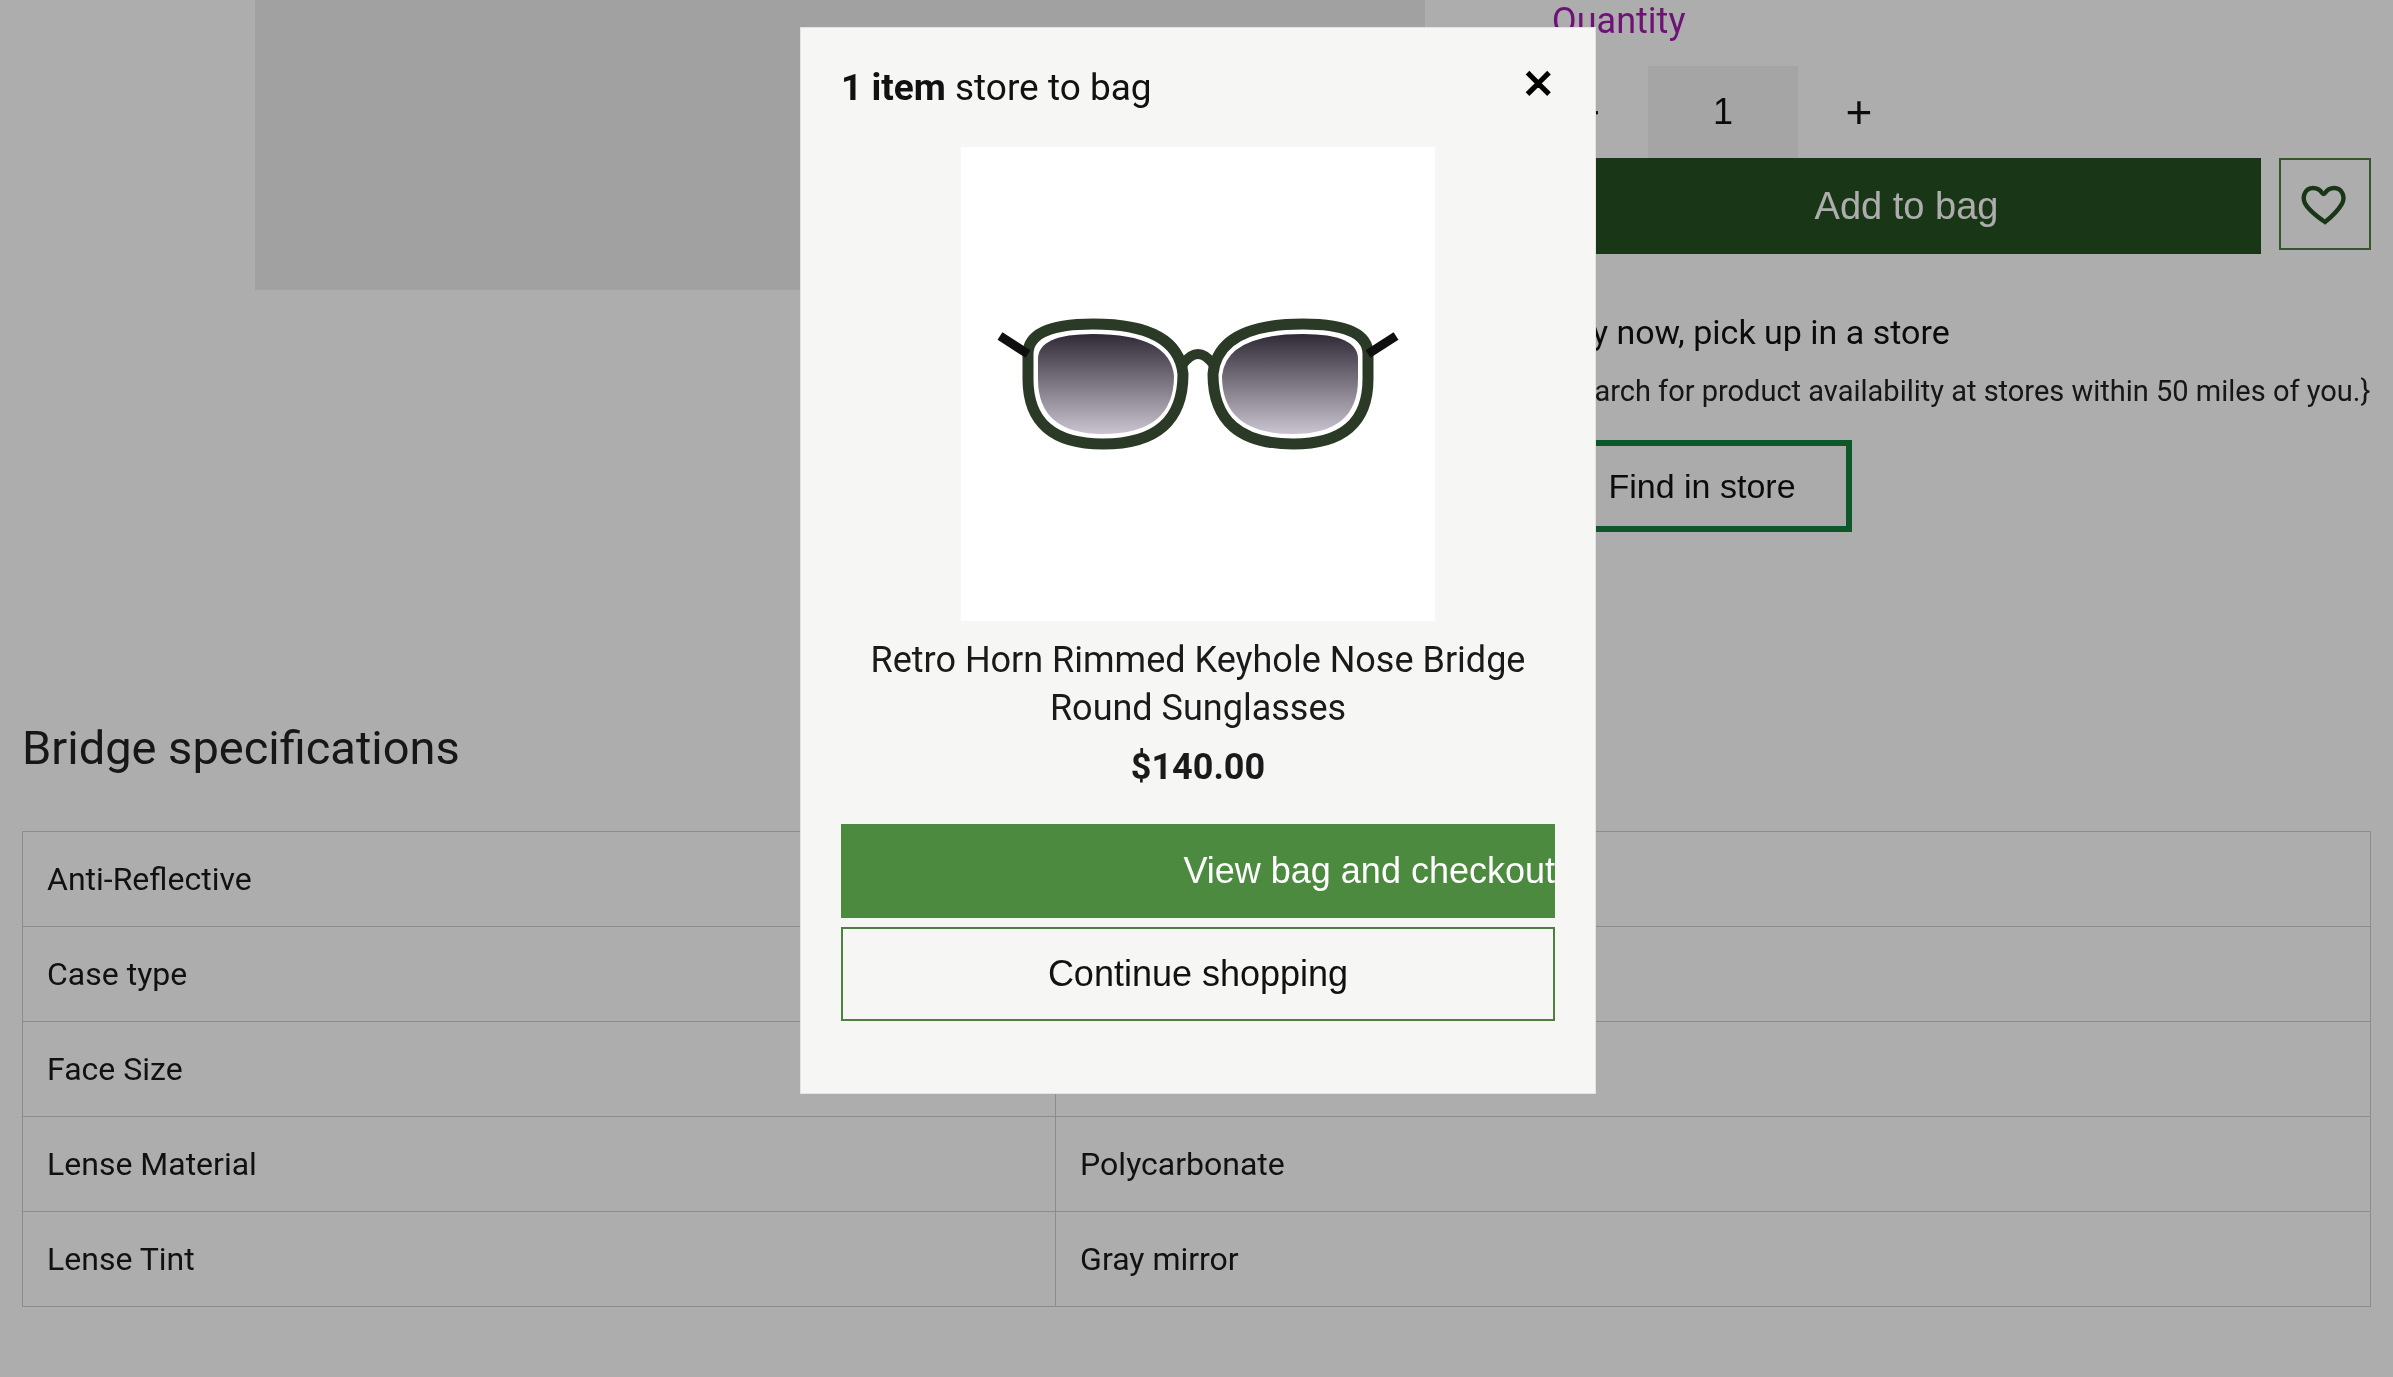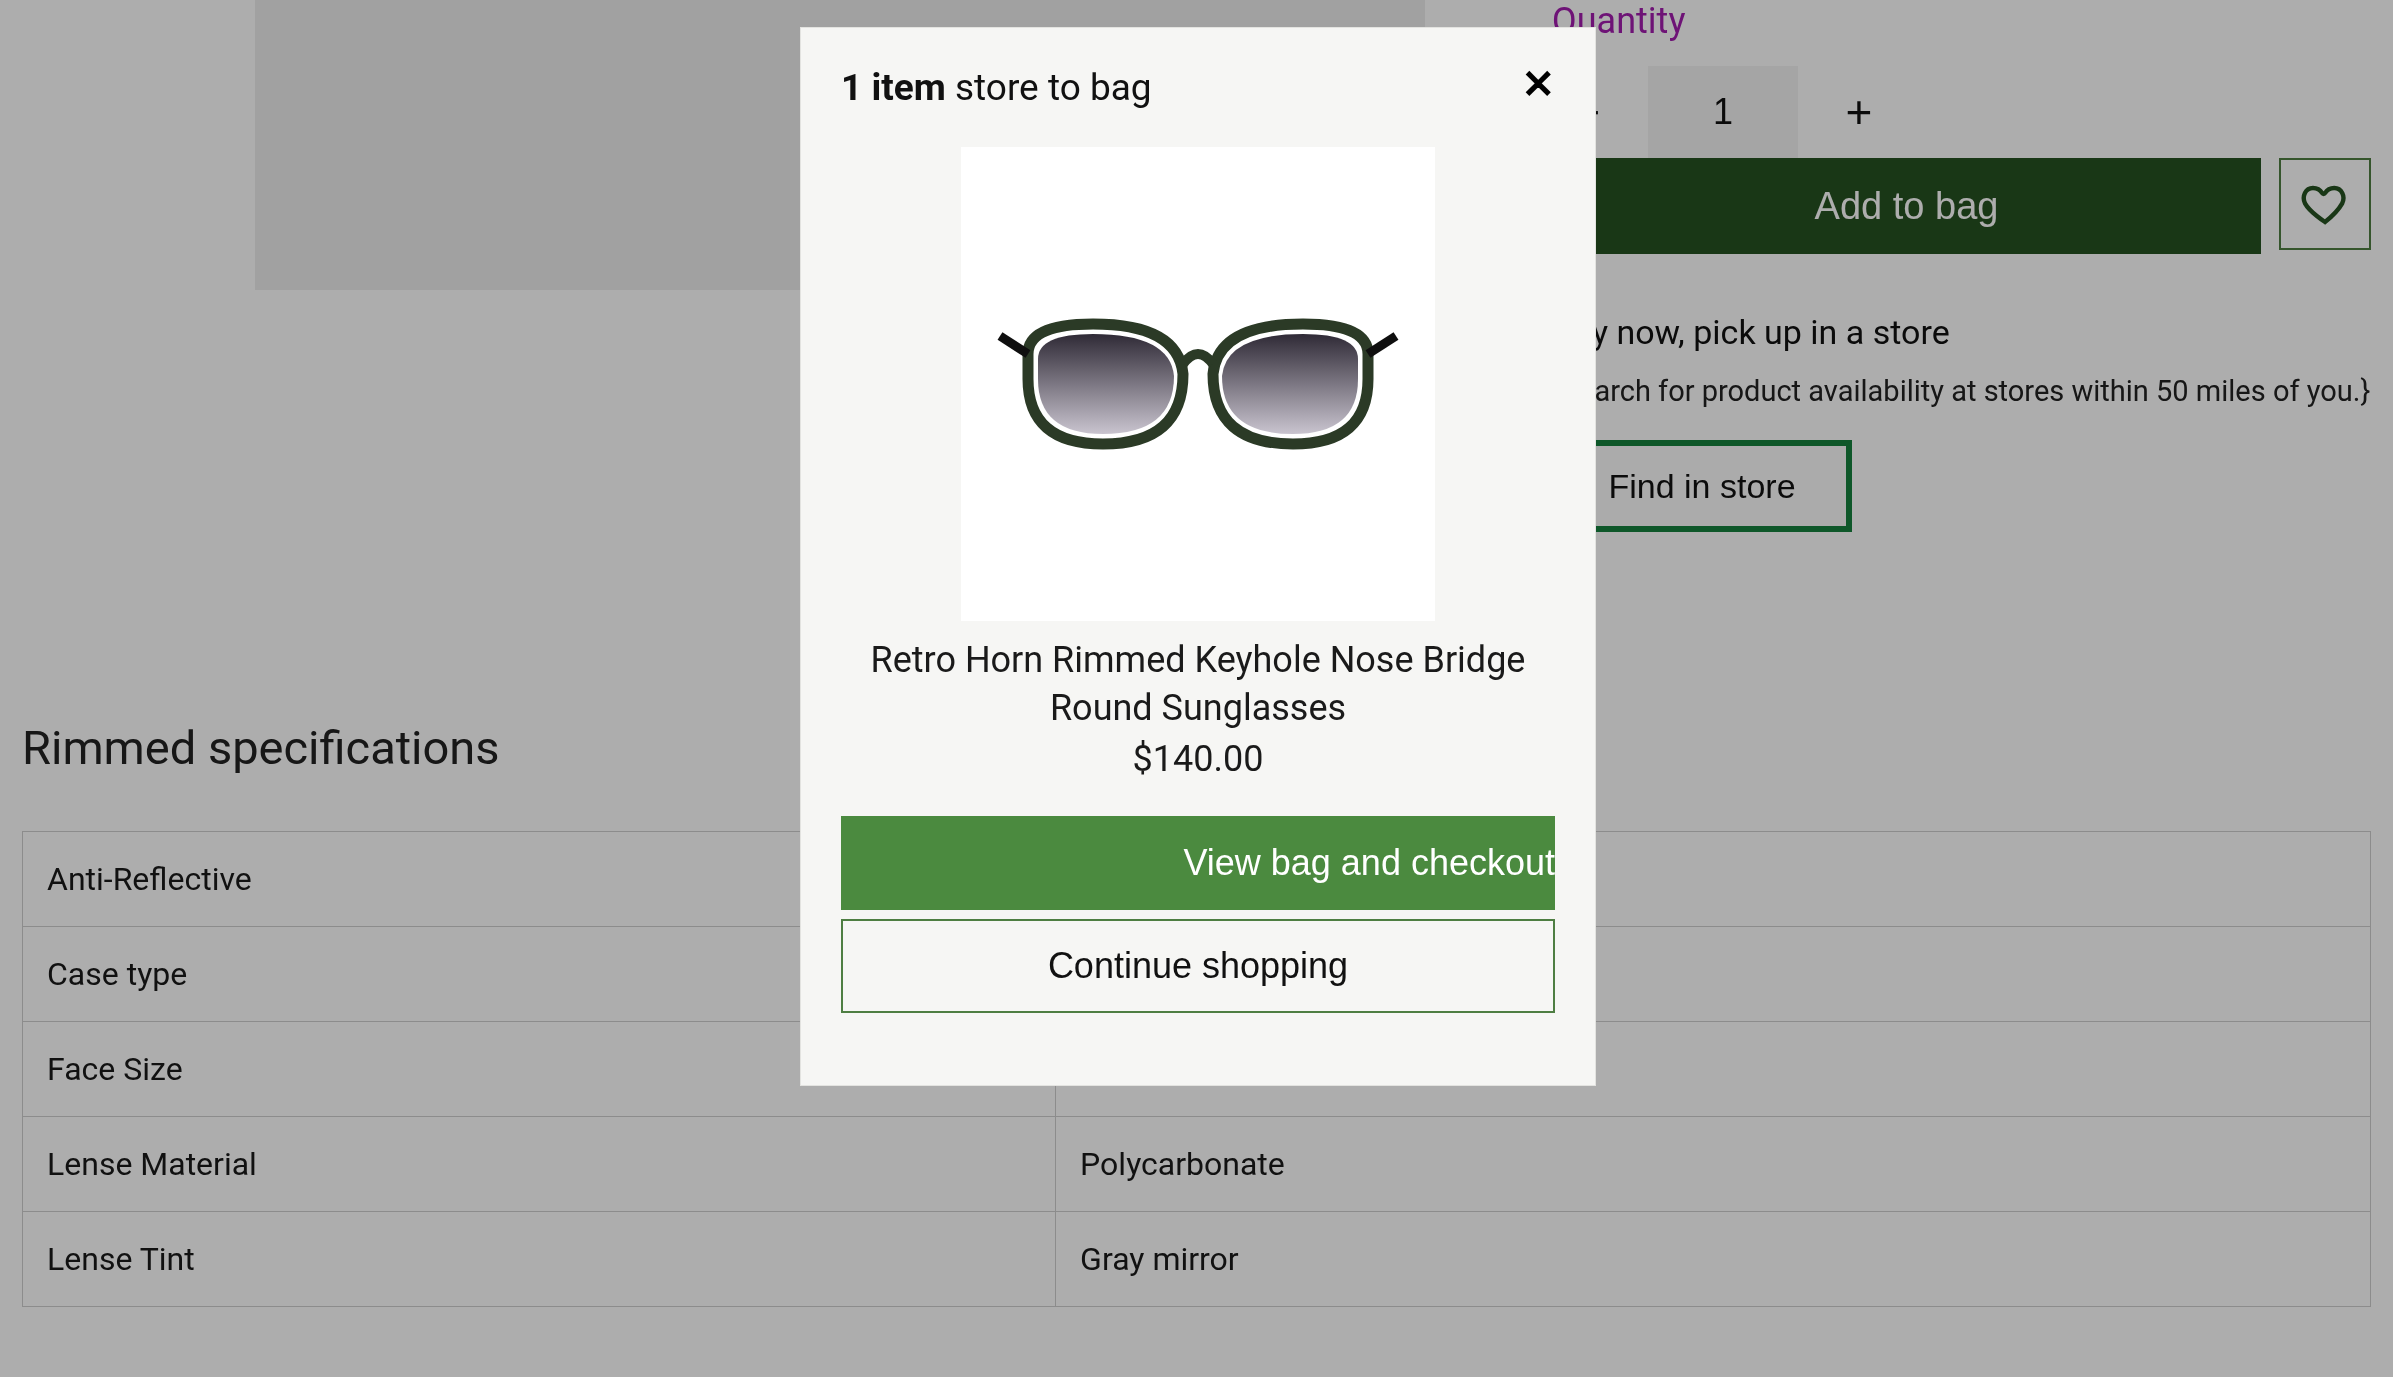--- a/index.html
+++ b/index.html
@@ -38,21 +38,21 @@
 
 .modal { position:absolute; left:800px; top:27px; width:796px; background:#f6f6f4; border:1px solid #e3e3e0; box-shadow:0 2px 0 rgba(0,0,0,0); padding:38px 40px 72px 40px; }
 .modal-hd { display:flex; justify-content:space-between; align-items:flex-start; }
 .hd-txt { font-size:37px; color:#111; }
 .hd-txt b { font-weight:700; }
 .close { font-size:40px; font-weight:700; color:#000; background:none; border:none; cursor:pointer; line-height:1; margin-top:-2px; }
 
 .prod-img { width:474px; height:474px; background:#fff; margin:38px auto 0 auto; display:flex; align-items:center; justify-content:center; }
 .prod-img svg { width:420px; }
 .prod-name { font-size:36px; text-align:center; margin-top:16px; line-height:1.32; }
-.prod-price { font-size:36px; font-weight:400; text-align:center; margin-top:6px; }
+.prod-price { font-size:36px; font-weight:700; text-align:center; margin-top:14px; }
 
 .view-btn { display:block; width:100%; height:94px; margin-top:36px; background:#4B8A3F; color:#fff; font-size:36px; border:none; cursor:pointer;text-align:right; }
 .cont-btn { display:block; width:100%; height:94px; margin-top:9px; background:#f6f6f4; color:#111; font-size:36px; border:2px solid #4e7e42; cursor:pointer; }
 </style>
 </head>
 <body>
 
 <div class="page">
   <div class="product-top">
     <div class="gallery-col">
@@ -73,21 +73,21 @@
           </svg>
         </button>
       </div>
       <div class="pickup-hd">Buy now, pick up in a store</div>
       <div class="pickup-sub">{Search for product availability at stores within 50 miles of you.}</div>
       <button class="find-store">Find in store</button>
     </div>
   </div>
 
   <div class="specs">
-    <div class="specs-hd">Rimmed specifications</div>
+    <div class="specs-hd">Bridge specifications</div>
     <table class="specs-table">
       <tbody id="specs-body">
           <tr>
             <td class="k">Anti-Reflective</td>
             <td></td>
           </tr>
           <tr>
             <td class="k">Case type</td>
             <td></td>
           </tr>

